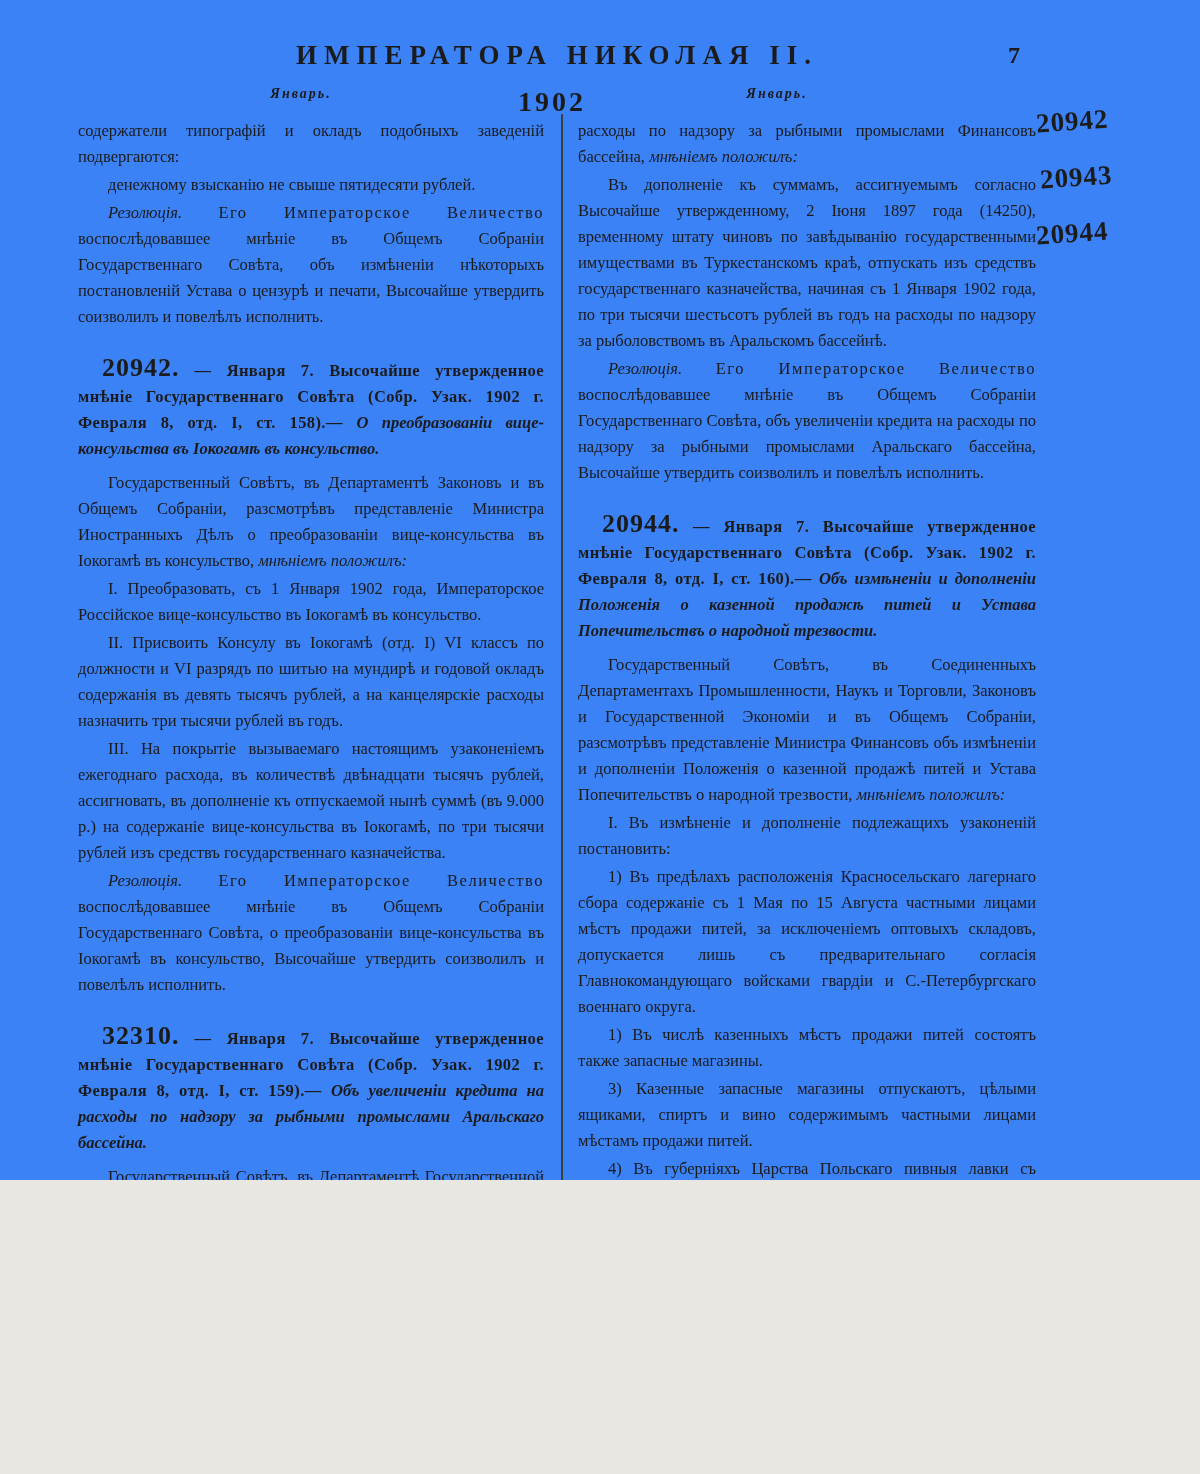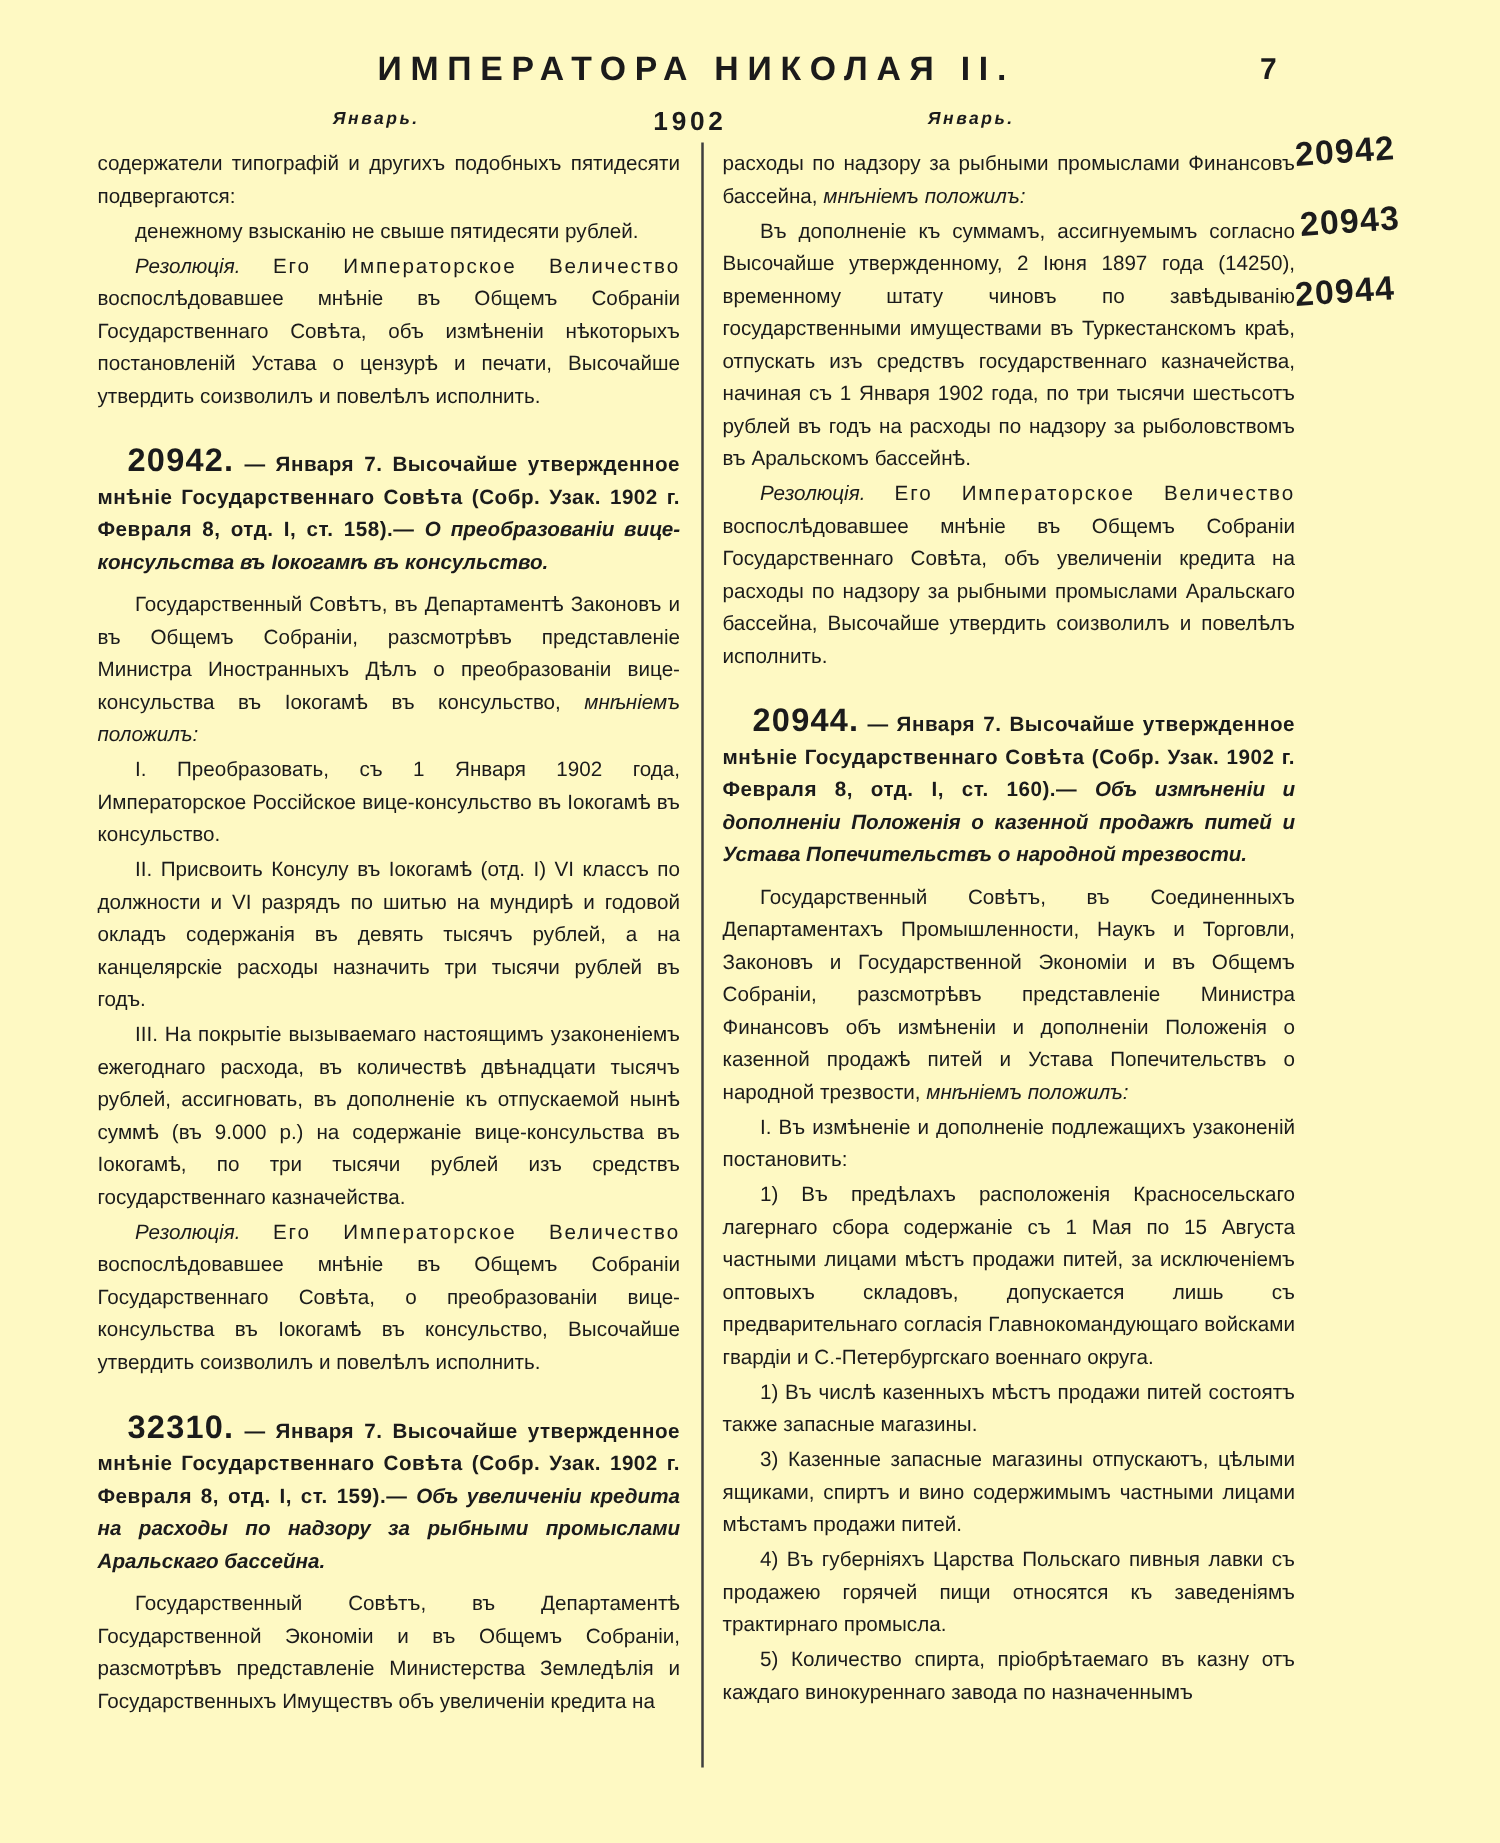--- a/index.html
+++ b/index.html
@@ -1,23 +1,23 @@
 <!DOCTYPE html>
 <html><head>
 <meta charset="utf-8">
 <style>
   html, body { margin:0; padding:0; background:#e9e7e2; }
   .page {
     position: relative;
     width: 1200px;
-    height: 1474px;
+    height: 1180px;
     margin: 0 auto;
-    background: #fef9c3;
+    background: #3b82f6;
     color: #1b1b1b;
-    font-family: Liberation Sans, sans-serif;
+    font-family: Liberation Serif, serif;
     overflow: hidden;
   }
   
   .page-title {
     position: absolute; top: 40px; left: 557px;
     transform: translateX(-50%);
     font-size: 27px; font-weight: bold; letter-spacing: 7px;
     white-space: nowrap;
   }
   .page-number {
@@ -27,21 +27,21 @@
   .subhead { position: absolute; top: 86px; left: 0; width: 1200px; height: 30px; }
   .month {
     position: absolute; transform: translateX(-50%);
     font-size: 14px; font-weight: bold; font-style: italic; letter-spacing: 2px;
     white-space: nowrap;
   }
   .month-left  { left: 301px; }
   .month-right { left: 777px; }
   .year {
     position: absolute; left: 552px; transform: translateX(-50%);
-    font-size: 21px; font-weight: 600; letter-spacing: 3px;
+    font-size: 28px; font-weight: 600; letter-spacing: 3px;
   }
   
   .divider {
     position: absolute; left: 561px; top: 114px;
     width: 2px; height: 1300px; background: #3f3f3f;
   }
   .col {
     position: absolute; top: 118px;
     font-size: 16.5px; line-height: 26px;
     text-align: justify;
@@ -81,21 +81,21 @@
 
   <div class="subhead">
     <span class="month month-left">Январь.</span>
     <span class="year">1902</span>
     <span class="month month-right">Январь.</span>
   </div>
 
   <div class="divider"></div>
 
   <div class="col col-left" id="col-left">
-      <p class="para"><span class="">содержатели типографій и другихъ подобныхъ пятидесяти подвергаются:</span></p>
+      <p class="para"><span class="">содержатели типографій и окладъ подобныхъ заведеній подвергаются:</span></p>
       <p class="para indent"><span class="">денежному взысканію не свыше пятидесяти рублей.</span></p>
       <p class="para indent"><span class="it">Резолюція.</span><span class="spaced"> Его Императорское Величество</span><span class=""> воспослѣдовавшее мнѣніе въ Общемъ Собраніи Государственнаго Совѣта, объ измѣненіи нѣкоторыхъ постановленій Устава о цензурѣ и печати, Высочайше утвердить соизволилъ и повелѣлъ исполнить.</span></p>
       <p class="decree-heading"><span class="decree-num">20942.</span><span class="decree-mid"> — Января 7. Высочайше утвержденное мнѣніе Государственнаго Совѣта (Собр. Узак. 1902 г. Февраля 8, отд. I, ст. 158).— </span><span class="decree-title">О преобразованіи вице-консульства въ Іокогамѣ въ консульство.</span></p>
       <p class="para indent"><span class="">Государственный Совѣтъ, въ Департаментѣ Законовъ и въ Общемъ Собраніи, разсмотрѣвъ представленіе Министра Иностранныхъ Дѣлъ о преобразованіи вице-консульства въ Іокогамѣ въ консульство, </span><span class="it">мнѣніемъ положилъ:</span></p>
       <p class="para indent"><span class="">I. Преобразовать, съ 1 Января 1902 года, Императорское Россійское вице-консульство въ Іокогамѣ въ консульство.</span></p>
       <p class="para indent"><span class="">II. Присвоить Консулу въ Іокогамѣ (отд. I) VI классъ по должности и VI разрядъ по шитью на мундирѣ и годовой окладъ содержанія въ девять тысячъ рублей, а на канцелярскіе расходы назначить три тысячи рублей въ годъ.</span></p>
       <p class="para indent"><span class="">III. На покрытіе вызываемаго настоящимъ узаконеніемъ ежегоднаго расхода, въ количествѣ двѣнадцати тысячъ рублей, ассигновать, въ дополненіе къ отпускаемой нынѣ суммѣ (въ 9.000 р.) на содержаніе вице-консульства въ Іокогамѣ, по три тысячи рублей изъ средствъ государственнаго казначейства.</span></p>
       <p class="para indent"><span class="it">Резолюція.</span><span class="spaced"> Его Императорское Величество</span><span class=""> воспослѣдовавшее мнѣніе въ Общемъ Собраніи Государственнаго Совѣта, о преобразованіи вице-консульства въ Іокогамѣ въ консульство, Высочайше утвердить соизволилъ и повелѣлъ исполнить.</span></p>
       <p class="decree-heading"><span class="decree-num">32310.</span><span class="decree-mid"> — Января 7. Высочайше утвержденное мнѣніе Государственнаго Совѣта (Собр. Узак. 1902 г. Февраля 8, отд. I, ст. 159).— </span><span class="decree-title">Объ увеличеніи кредита на расходы по надзору за рыбными промыслами Аральскаго бассейна.</span></p>
       <p class="para indent"><span class="">Государственный Совѣтъ, въ Департаментѣ Государственной Экономіи и въ Общемъ Собраніи, разсмотрѣвъ представленіе Министерства Земледѣлія и Государственныхъ Имуществъ объ увеличеніи кредита на</span></p>

